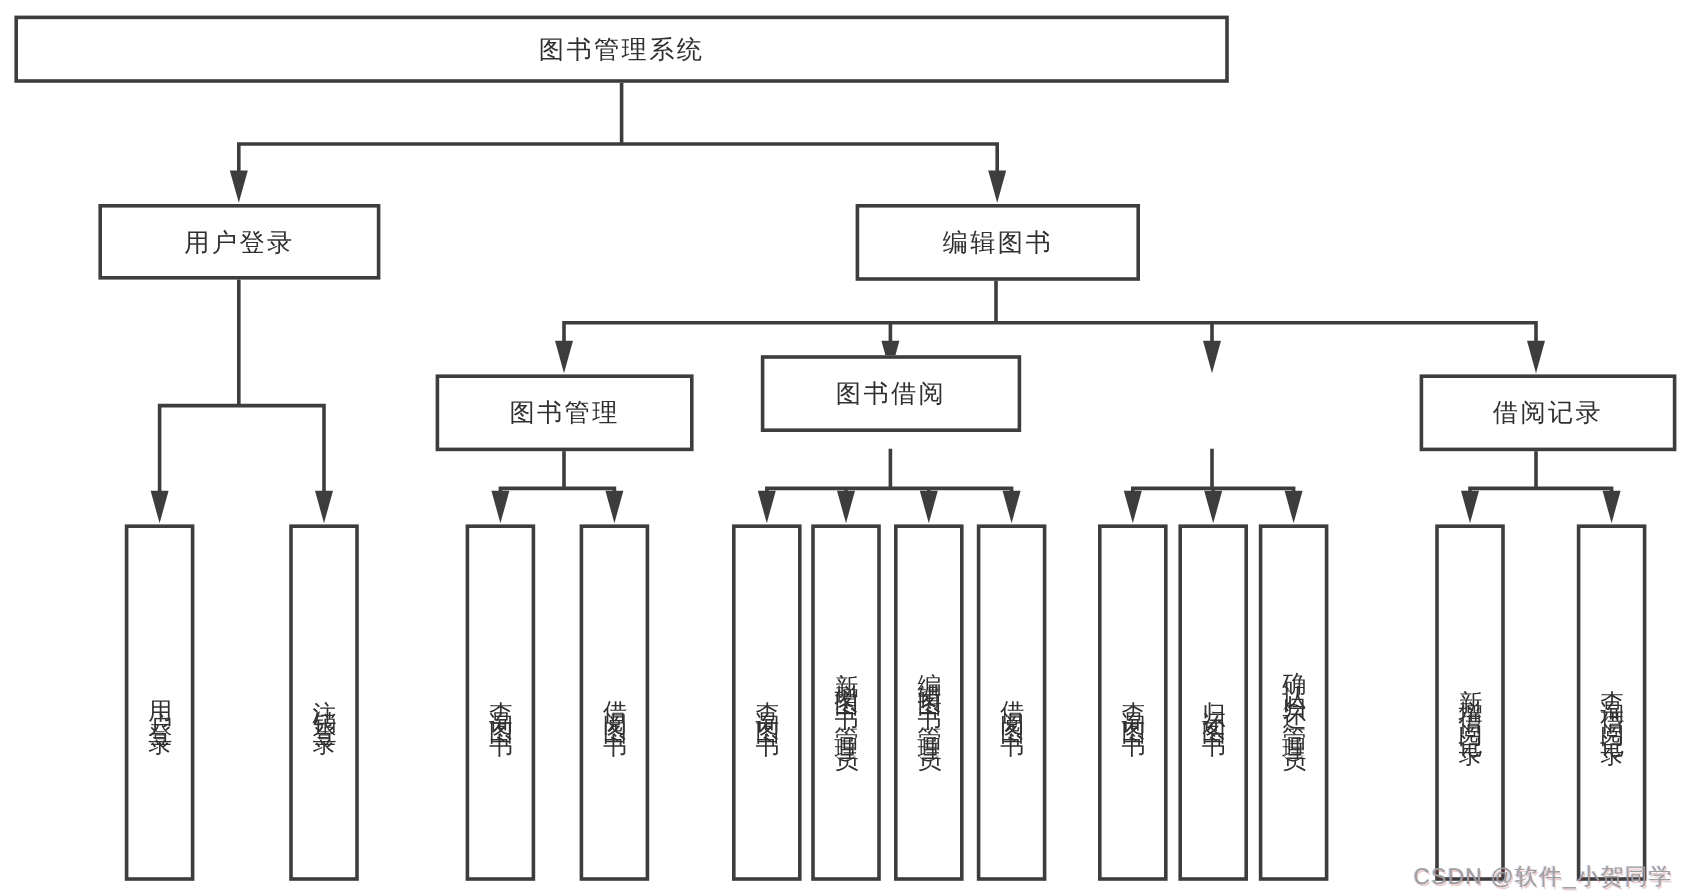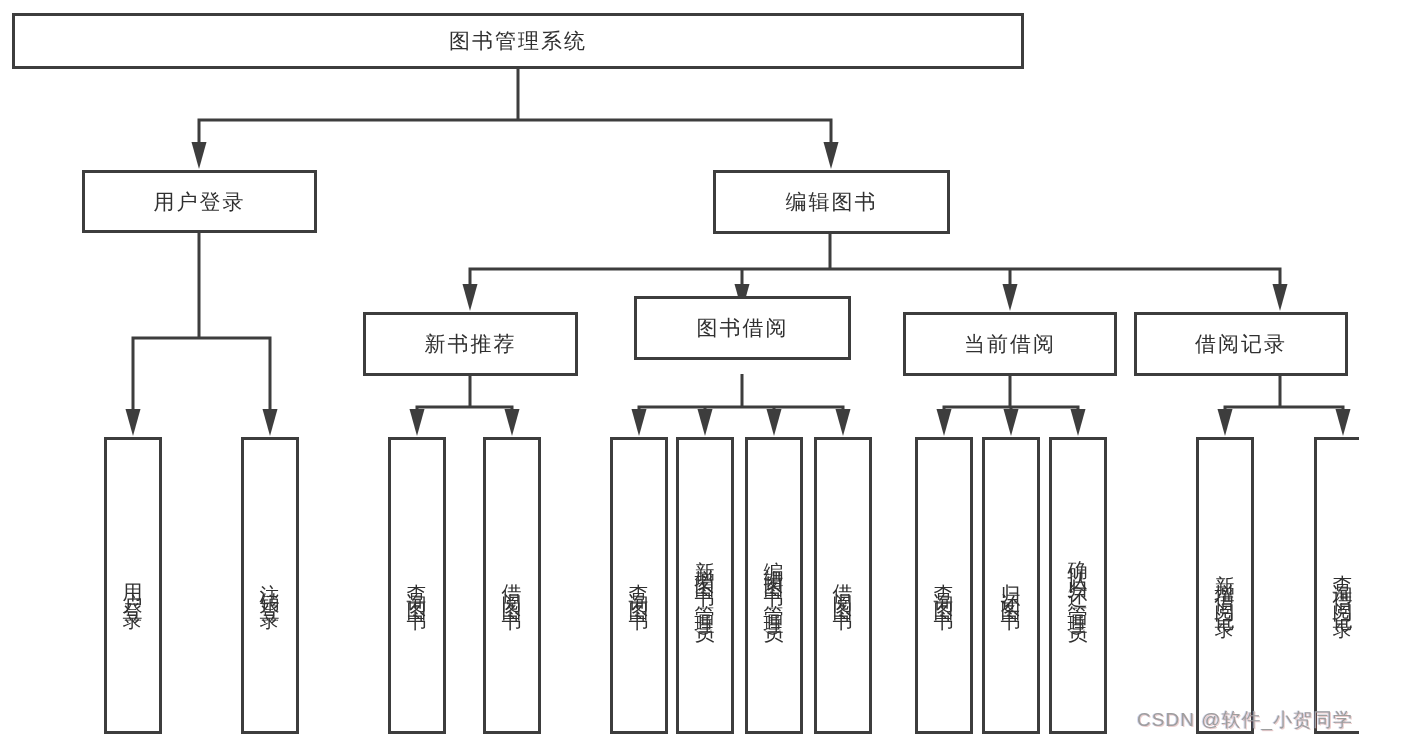--- a/index.html
+++ b/index.html
@@ -3,20 +3,21 @@
 <meta charset="utf-8">
 <style>
   html,body{margin:0;padding:0;background:#ffffff;}
   .stage{
     position:relative;
     width:1359px;height:747px;
     background:#ffffff;
     font-family:"Liberation Sans", sans-serif;
     color:#333333;
     overflow:hidden;
+    padding-left:41px;
   }
   .connectors{position:absolute;left:0;top:0;}
   .node{
     position:absolute;
     box-sizing:border-box;
     background:#ffffff;
     border:3px solid #3d3d3d;
     display:flex;
     align-items:center;
     justify-content:center;
@@ -28,21 +29,21 @@
   .leaf{
     writing-mode:vertical-rl;
     text-orientation:mixed;
     font-size:20px;
     letter-spacing:9px;
     line-height:1.2;
   }
   .watermark{
     position:absolute;
     right:6px;
-    bottom:14px;
+    bottom:3px;
     font-size:19px;
     letter-spacing:1px;
     color:#9e9e9e;
     text-shadow:1px 1px 0 rgba(180,60,60,0.25), -1px 0 0 rgba(90,110,200,0.25);
     z-index:3;
     white-space:nowrap;
     text-align:center;
   }
 </style>
 </head>
@@ -88,24 +89,23 @@
       <polygon points="1217.5,409 1232.5,409 1225,436"></polygon>
       <polygon points="1335.5,409 1350.5,409 1343,436"></polygon>
     </g>
   </svg>
 
   <div class="node" style="left:12px;top:13px;width:1012px;height:56px">图书管理系统</div>
 
   <div class="node" style="left:82px;top:170px;width:235px;height:63px">用户登录</div>
   <div class="node" style="left:713px;top:170px;width:237px;height:64px">编辑图书</div>
 
-  <div class="node" style="left:363px;top:312px;width:215px;height:64px">新书推荐</div>
+  <div class="node" style="left:363px;top:312px;width:215px;height:64px">图书管理</div>
   <div class="node" style="left:634px;top:296px;width:217px;height:64px">图书借阅</div>
-  <div class="node" style="left:903px;top:312px;width:214px;height:64px">当前借阅</div>
-  <div class="node" style="left:1134px;top:312px;width:214px;height:64px">借阅记录</div>
+  <div class="node" style="left:1183px;top:312px;width:214px;height:64px">借阅记录</div>
 
   <div class="node leaf" style="left:104px;top:437px;width:58px;height:297px">用户登录</div>
   <div class="node leaf" style="left:241px;top:437px;width:58px;height:297px">注销登录</div>
 
   <div class="node leaf" style="left:388px;top:437px;width:58px;height:297px">查询图书</div>
   <div class="node leaf" style="left:483px;top:437px;width:58px;height:297px">借阅图书</div>
 
   <div class="node leaf" style="left:610px;top:437px;width:58px;height:297px">查询图书</div>
   <div class="node leaf" style="left:676px;top:437px;width:58px;height:297px">新增图书（管理员）</div>
   <div class="node leaf" style="left:745px;top:437px;width:58px;height:297px">编辑图书（管理员）</div>

